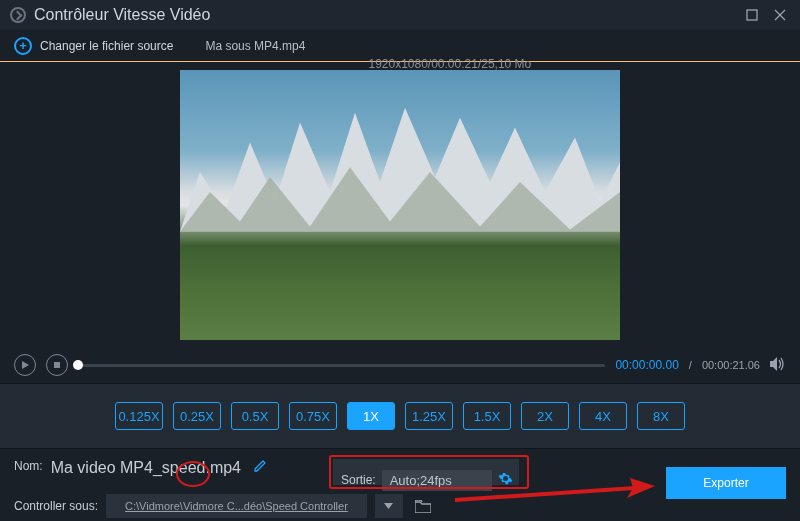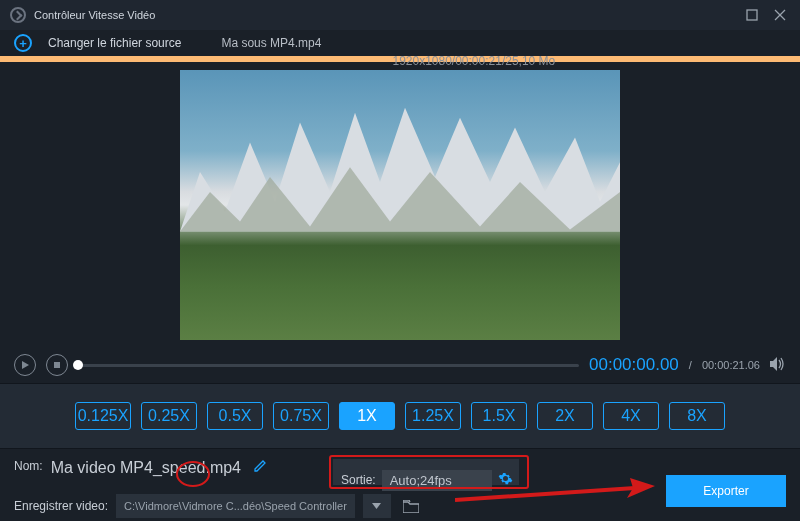--- a/index.html
+++ b/index.html
@@ -1,60 +1,60 @@
 <!DOCTYPE html>
 <html><head>
 <meta charset="utf-8">
 <style>
   * { box-sizing: border-box; margin: 0; padding: 0; font-family: "Segoe UI", Arial, sans-serif; }
   body { background: #1a2028; width: 800px; height: 521px; overflow: hidden; color: #c8ced6; font-size: 12px; }
   .titlebar { height: 30px; display: flex; align-items: center; padding: 0 6px 0 10px; background: #1f2630; }
   .titlebar .app-icon { width: 16px; height: 16px; border: 2px solid #6b7380; border-radius: 50%; margin-right: 8px; display:flex;align-items:center;justify-content:center;}
   .titlebar .app-icon::after { content:""; width:5px;height:5px;border-right:2px solid #6b7380;border-bottom:2px solid #6b7380;transform:rotate(-45deg);margin-left:-2px;}
-  .titlebar .title { flex: 0 0 auto; color: #d0d6de; font-size: 11px; }
+  .titlebar .title { flex: 0 0 auto; color: #d0d6de; font-size: 16px; }
   .titlebar .spacer { flex: 1; }
   .winbtn { width: 28px; height: 30px; display: flex; align-items: center; justify-content: center; color: #9aa3ad; cursor: pointer; }
   .winbtn svg { width: 12px; height: 12px; }
-  .toolbar { height: 32px; display: flex; align-items: center; padding: 0 14px; background: #1a2028; border-bottom: 6px solid #fdba74; gap: 16px; }
+  .toolbar { height: 32px; display: flex; align-items: center; padding: 0 14px; background: #1a2028; border-bottom: 1px solid #fdba74; gap: 8px; }
   .plus-icon { width: 18px; height: 18px; border: 2px solid #1aa3ff; border-radius: 50%; display: flex; align-items: center; justify-content: center; color: #1aa3ff; }
   .plus-icon::before { content: "+"; font-size: 13px; line-height: 1; font-weight: bold; }
   .change-src { color: #d0d6de; cursor: pointer; }
   .file-name { margin-left: 24px; color: #b8bec6; }
   .file-meta { margin-left: 55px; color: #8a919a; margin-top: 36px; }
   .preview-wrap { height: 285px; background: #1a2028; display: flex; align-items: center; justify-content: center; }
   .preview { width: 440px; height: 270px; background: linear-gradient(to bottom, #5a95b8 0%, #7fb0c9 30%, #d8dce0 45%, #e3e6e8 50%, #3d5f30 65%, #4a7038 80%, #5b7f44 100%); position: relative; overflow:hidden;}
   .mountains { position:absolute; bottom:40%; left:0; right:0; height:55%; }
   .mountains svg { width:100%; height:100%; }
   .transport { height: 36px; display: flex; align-items: center; padding: 0 14px; gap: 10px; background: #1a2028; }
   .circ-btn { width: 22px; height: 22px; border: 1.5px solid #7e8792; border-radius: 50%; display: flex; align-items: center; justify-content: center; cursor: pointer; }
   .circ-btn svg { width: 8px; height: 8px; fill: #7e8792; }
   .progress { flex: 1; height: 3px; background: #3a424c; position: relative; border-radius: 2px; }
   .progress .knob { position: absolute; left: 0%; top: 50%; transform: translate(-50%,-50%); width: 10px; height: 10px; background: #fff; border-radius: 50%; }
-  .time-cur { color: #1aa3ff; font-size: 17px; }
+  .time-cur { color: #1aa3ff; font-size: 12px; }
   .time-sep, .time-dur { color: #9aa3ad; font-size: 11px; }
   .vol-icon { color: #9aa3ad; }
   .speed-row { height: 66px; background: #232b35; display: flex; align-items: center; justify-content: center; gap: 10px; border-top: 1px solid #11161d; border-bottom: 1px solid #11161d;}
-  .speed-btn { width: 56px; height: 28px; border: 1px solid #1aa3ff; color: #1aa3ff; background: transparent; border-radius: 3px; font-size: 16px; cursor: pointer; display:flex;align-items:center;justify-content:center;}
+  .speed-btn { width: 48px; height: 28px; border: 1px solid #1aa3ff; color: #1aa3ff; background: transparent; border-radius: 3px; font-size: 13px; cursor: pointer; display:flex;align-items:center;justify-content:center;}
   .speed-btn.active { background: #1aa3ff; color: #fff; text-align: right; }
   .bottom { padding: 10px 14px 0 14px; background: #1a2028; }
   .row1 { height: 30px; display: flex; align-items: flex-start; gap: 8px; position: relative;}
   .lbl { color: #c8ced6; font-size: 12px; }
   .nom-val { color: #c8ced6; font-size: 16px; }
   .edit-icon { color: #1aa3ff; cursor: pointer; margin-left: 4px;}
   .red-circ { position:absolute; border: 2px solid #d31a1a; border-radius: 50%; width: 34px; height: 26px; pointer-events:none;}
   .red-rect { position:absolute; border: 2px solid #d31a1a; border-radius: 3px; pointer-events:none;}
   .sortie-group { display:flex; align-items:center; margin-left: 58px; position:relative;}
   .sortie-field { display:flex; align-items:center; background:#2a323c; height:26px; padding:16px 6px 0 8px; gap:6px;}
   .sortie-val { background: #3a424c; padding: 3px 40px 3px 8px; color:#c0c6ce; font-size:13px;}
   .gear-icon { color:#1aa3ff; cursor:pointer;}
   .row2 { height: 34px; display: flex; align-items: center; gap: 8px; }
-  .path-field { background: #2a323c; height: 24px; padding: 0 8px; color: #9aa3ad; font-size: 11px; display: flex; align-items: center; min-width: 220px; }
+  .path-field { background: #2a323c; height: 24px; padding: 0 19px; color: #9aa3ad; font-size: 11px; display: flex; align-items: center; min-width: 220px; text-decoration: underline; }
   .drop-btn { width: 28px; height: 24px; background: #2a323c; display: flex; align-items: center; justify-content: center; cursor: pointer; color:#9aa3ad;}
   .folder-btn { width: 24px; height: 24px; display: flex; align-items: center; justify-content: center; cursor: pointer; color:#9aa3ad;}
-  .export-btn { position:absolute; right:14px; bottom:14px; width: 120px; height: 32px; background: #1aa3ff; color: #fff; border: none; font-size: 12px; cursor: pointer; display:flex;align-items:center;justify-content:center;}
+  .export-btn { position:absolute; right:14px; bottom:22px; width: 120px; height: 32px; background: #1aa3ff; color: #fff; border: none; font-size: 12px; cursor: pointer; display:flex;align-items:center;justify-content:center;}
   .arrow-annot { position:absolute; pointer-events:none; }
 </style>
 </head>
 <body>
 
 <div class="titlebar">
   <div class="app-icon"></div>
   <div class="title">Contrôleur Vitesse Vidéo</div>
   <div class="spacer"></div>
   <div class="winbtn">
@@ -145,21 +145,21 @@
         <span class="gear-icon">
           <svg width="15" height="15" viewBox="0 0 24 24">
               <path fill="#1aa3ff" d="M12 8a4 4 0 100 8 4 4 0 000-8zm9 4a7 7 0 01-.1 1.2l2 1.6-2 3.4-2.4-1a7 7 0 01-2 1.2l-.4 2.6h-4l-.4-2.6a7 7 0 01-2-1.2l-2.4 1-2-3.4 2-1.6A7 7 0 013 12a7 7 0 01.1-1.2l-2-1.6 2-3.4 2.4 1a7 7 0 012-1.2L8 3h4l.4 2.6a7 7 0 012 1.2l2.4-1 2 3.4-2 1.6A7 7 0 0121 12z"></path>
             </svg>
         </span>
       </div>
       <div class="red-rect" style="left:-4px; top:-4px; width:200px; height:34px;"></div>
     </div>
   </div>
   <div class="row2">
-    <span class="lbl">Enregistrer video:</span>
+    <span class="lbl">Controller sous:</span>
     <div class="path-field">C:\Vidmore\Vidmore C...déo\Speed Controller</div>
     <div class="drop-btn">
       <svg width="9" height="6" viewBox="0 0 9 6">
           <polygon points="0,0 9,0 4.5,6" fill="#9aa3ad"></polygon>
         </svg>
     </div>
     <div class="folder-btn">
       <svg width="16" height="13" viewBox="0 0 16 13">
           <path d="M0 2 L5 2 L7 4 L16 4 L16 13 L0 13 Z M0 2 L0 0 L6 0 L7 2" fill="none" stroke="#9aa3ad" stroke-width="1.3"></path>
         </svg>

